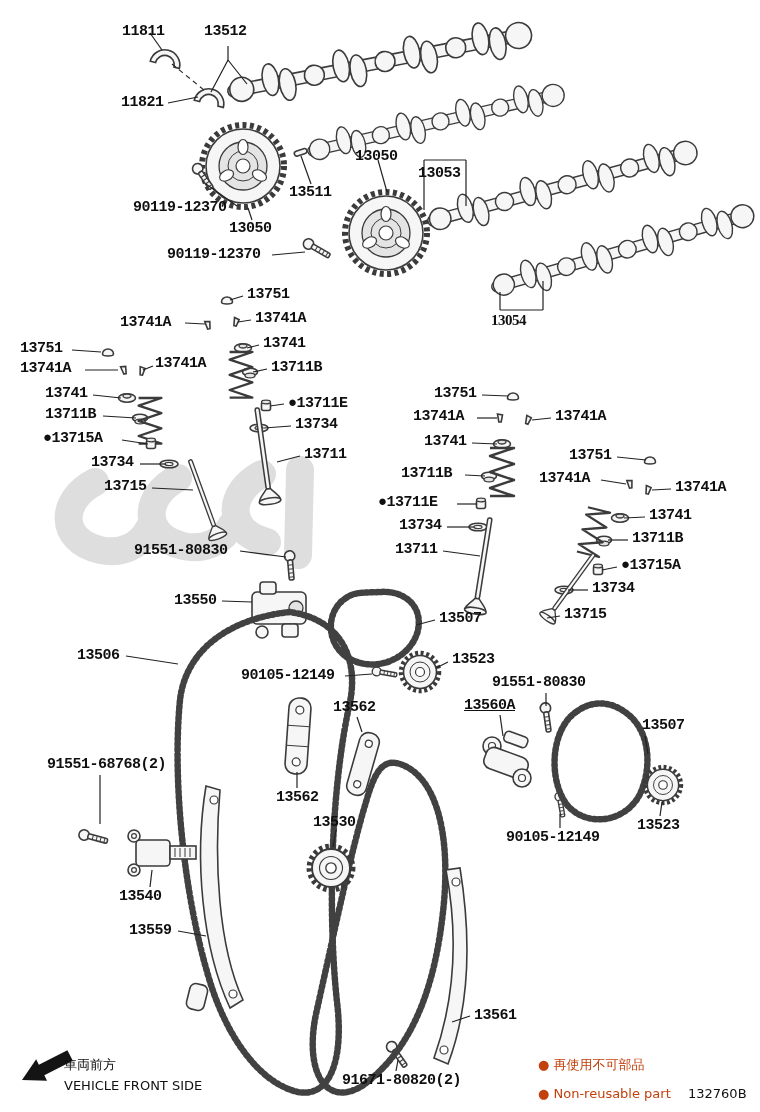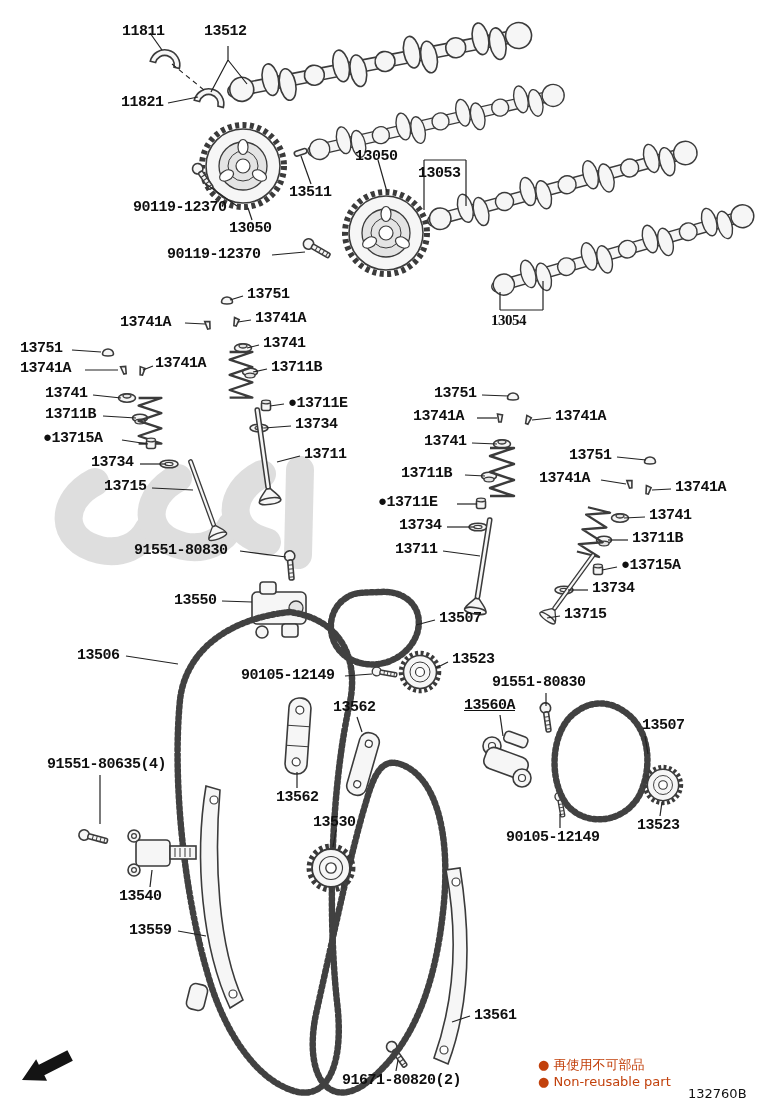--- a/index.html
+++ b/index.html
@@ -19,21 +19,21 @@
   .bracket{stroke:#222;stroke-width:1.2;fill:none}
   .dashline{stroke:#222;stroke-width:1.1;stroke-dasharray:5 4;fill:none}
   
   .part-label{position:absolute;font:bold 15px/1.1 "Liberation Mono",monospace;
               letter-spacing:-0.5px;color:#101010;white-space:nowrap}
   .footer-left{position:absolute;left:64px;top:1056px;color:#111}
   .footer-left .jp{font:13px "DejaVu Sans",sans-serif}
   .footer-left .en{font:13px "DejaVu Sans",sans-serif;margin-top:4px}
   .legend{position:absolute;left:538px;top:1056px;color:#c2410c}
   .legend div{font:13px "DejaVu Sans",sans-serif;margin-top:0}
-  .legend div+div{margin-top:0}
+  .legend div+div{margin-top:12px}
   .drawing-number{position:absolute;left:688px;top:1086px;font:13px "DejaVu Sans",sans-serif;color:#111}
 </style>
 </head>
 <body>
 
 <div class="page">
 
   <svg class="canvas" width="760" height="1112" viewBox="0 0 760 1112" xmlns="http://www.w3.org/2000/svg">
     <defs>
       <g id="cam">
@@ -360,31 +360,35 @@
       <div class="part-label" style="left: 174px; top: 593px; text-align: center;">13550</div>
       <div class="part-label" style="left: 564px; top: 607px;">13715</div>
       <div class="part-label" style="left: 439px; top: 611px;">13507</div>
       <div class="part-label" style="left: 77px; top: 648px;">13506</div>
       <div class="part-label" style="left: 241px; top: 668px;">90105-12149</div>
       <div class="part-label" style="left: 452px; top: 652px;">13523</div>
       <div class="part-label" style="left: 492px; top: 675px;">91551-80830</div>
       <div class="part-label" style="left: 333px; top: 700px;">13562</div>
       <div class="part-label" style="left: 464px; top: 698px; text-decoration: underline;">13560A</div>
       <div class="part-label" style="left: 642px; top: 718px;">13507</div>
-      <div class="part-label" style="left: 47px; top: 757px;">91551-80635(4)</div>
+      <div class="part-label" style="left: 47px; top: 757px;">91551-68768(2)</div>
       <div class="part-label" style="left: 276px; top: 790px;">13562</div>
       <div class="part-label" style="left: 313px; top: 815px; text-align: right;">13530</div>
       <div class="part-label" style="left: 506px; top: 830px;">90105-12149</div>
       <div class="part-label" style="left: 637px; top: 818px;">13523</div>
       <div class="part-label" style="left: 119px; top: 889px;">13540</div>
       <div class="part-label" style="left: 129px; top: 923px;">13559</div>
       <div class="part-label" style="left: 474px; top: 1008px;">13561</div>
       <div class="part-label" style="left: 342px; top: 1073px;">91671-80820(2)</div>
     </div>
 
+  <div class="footer-left">
+    <div class="jp">車両前方</div>
+    <div class="en">VEHICLE FRONT SIDE</div>
+  </div>
 
   <div class="legend">
     <div>● 再使用不可部品</div>
     <div>● Non-reusable part</div>
   </div>
 
   <div class="drawing-number">132760B</div>
 </div>
 
 </body></html>

